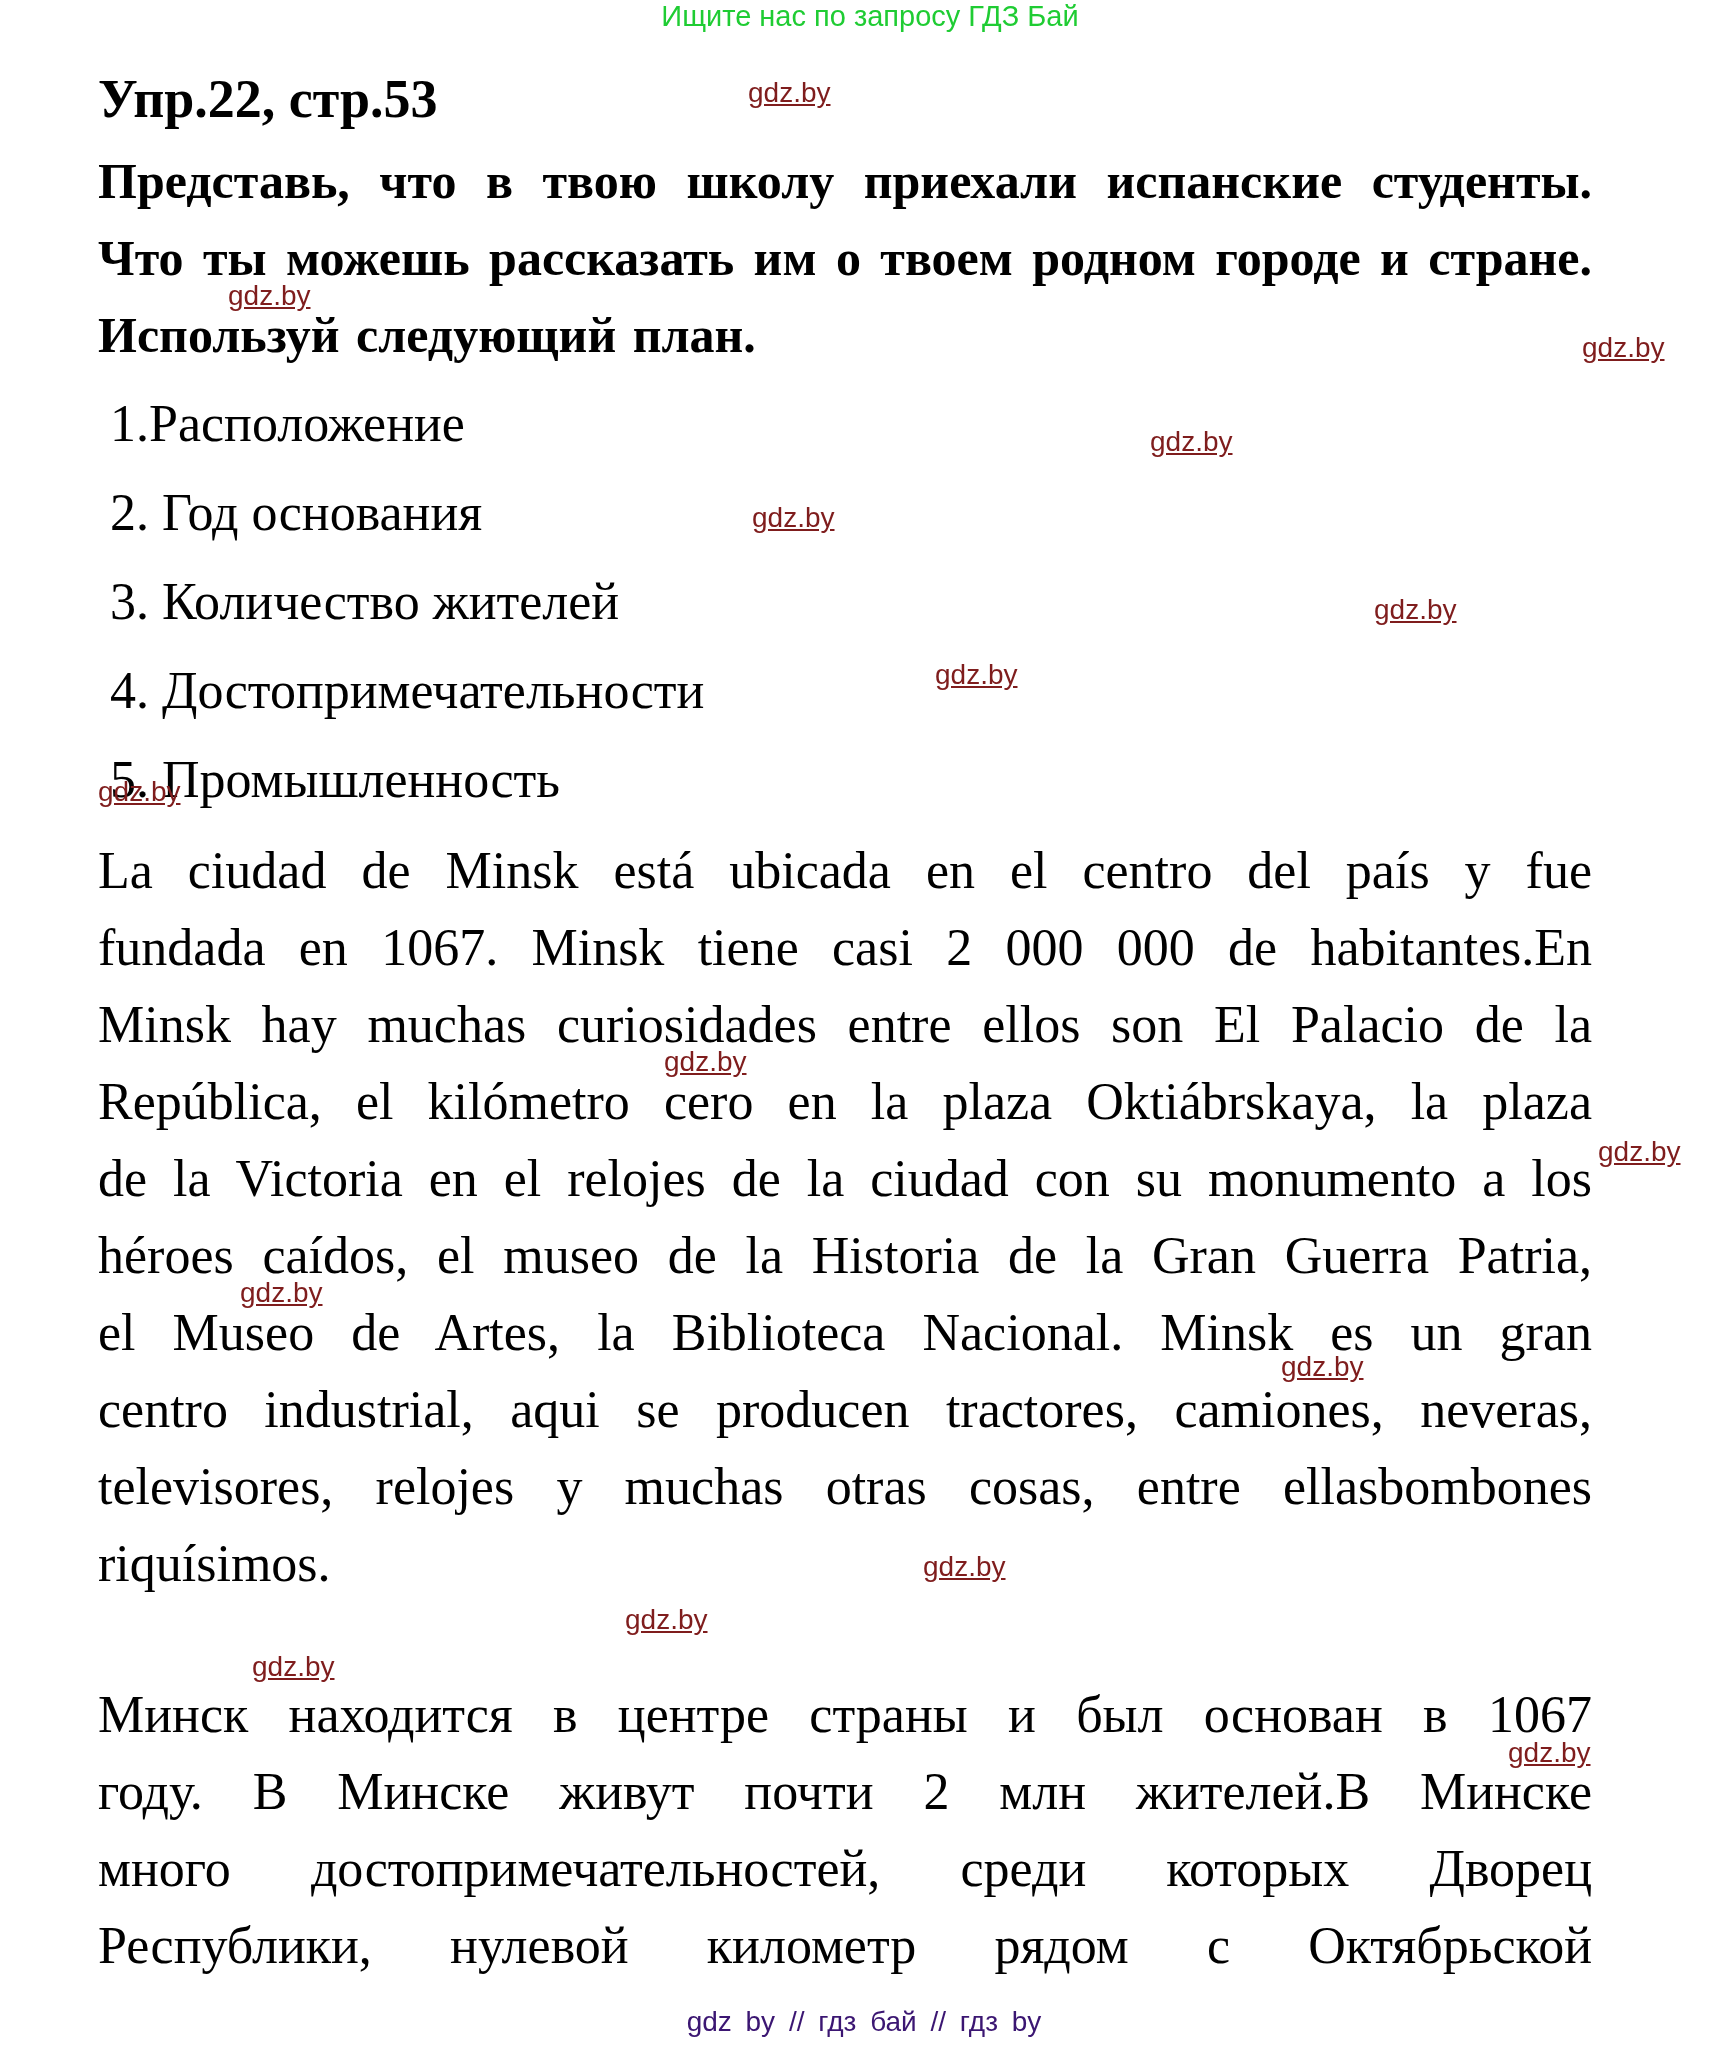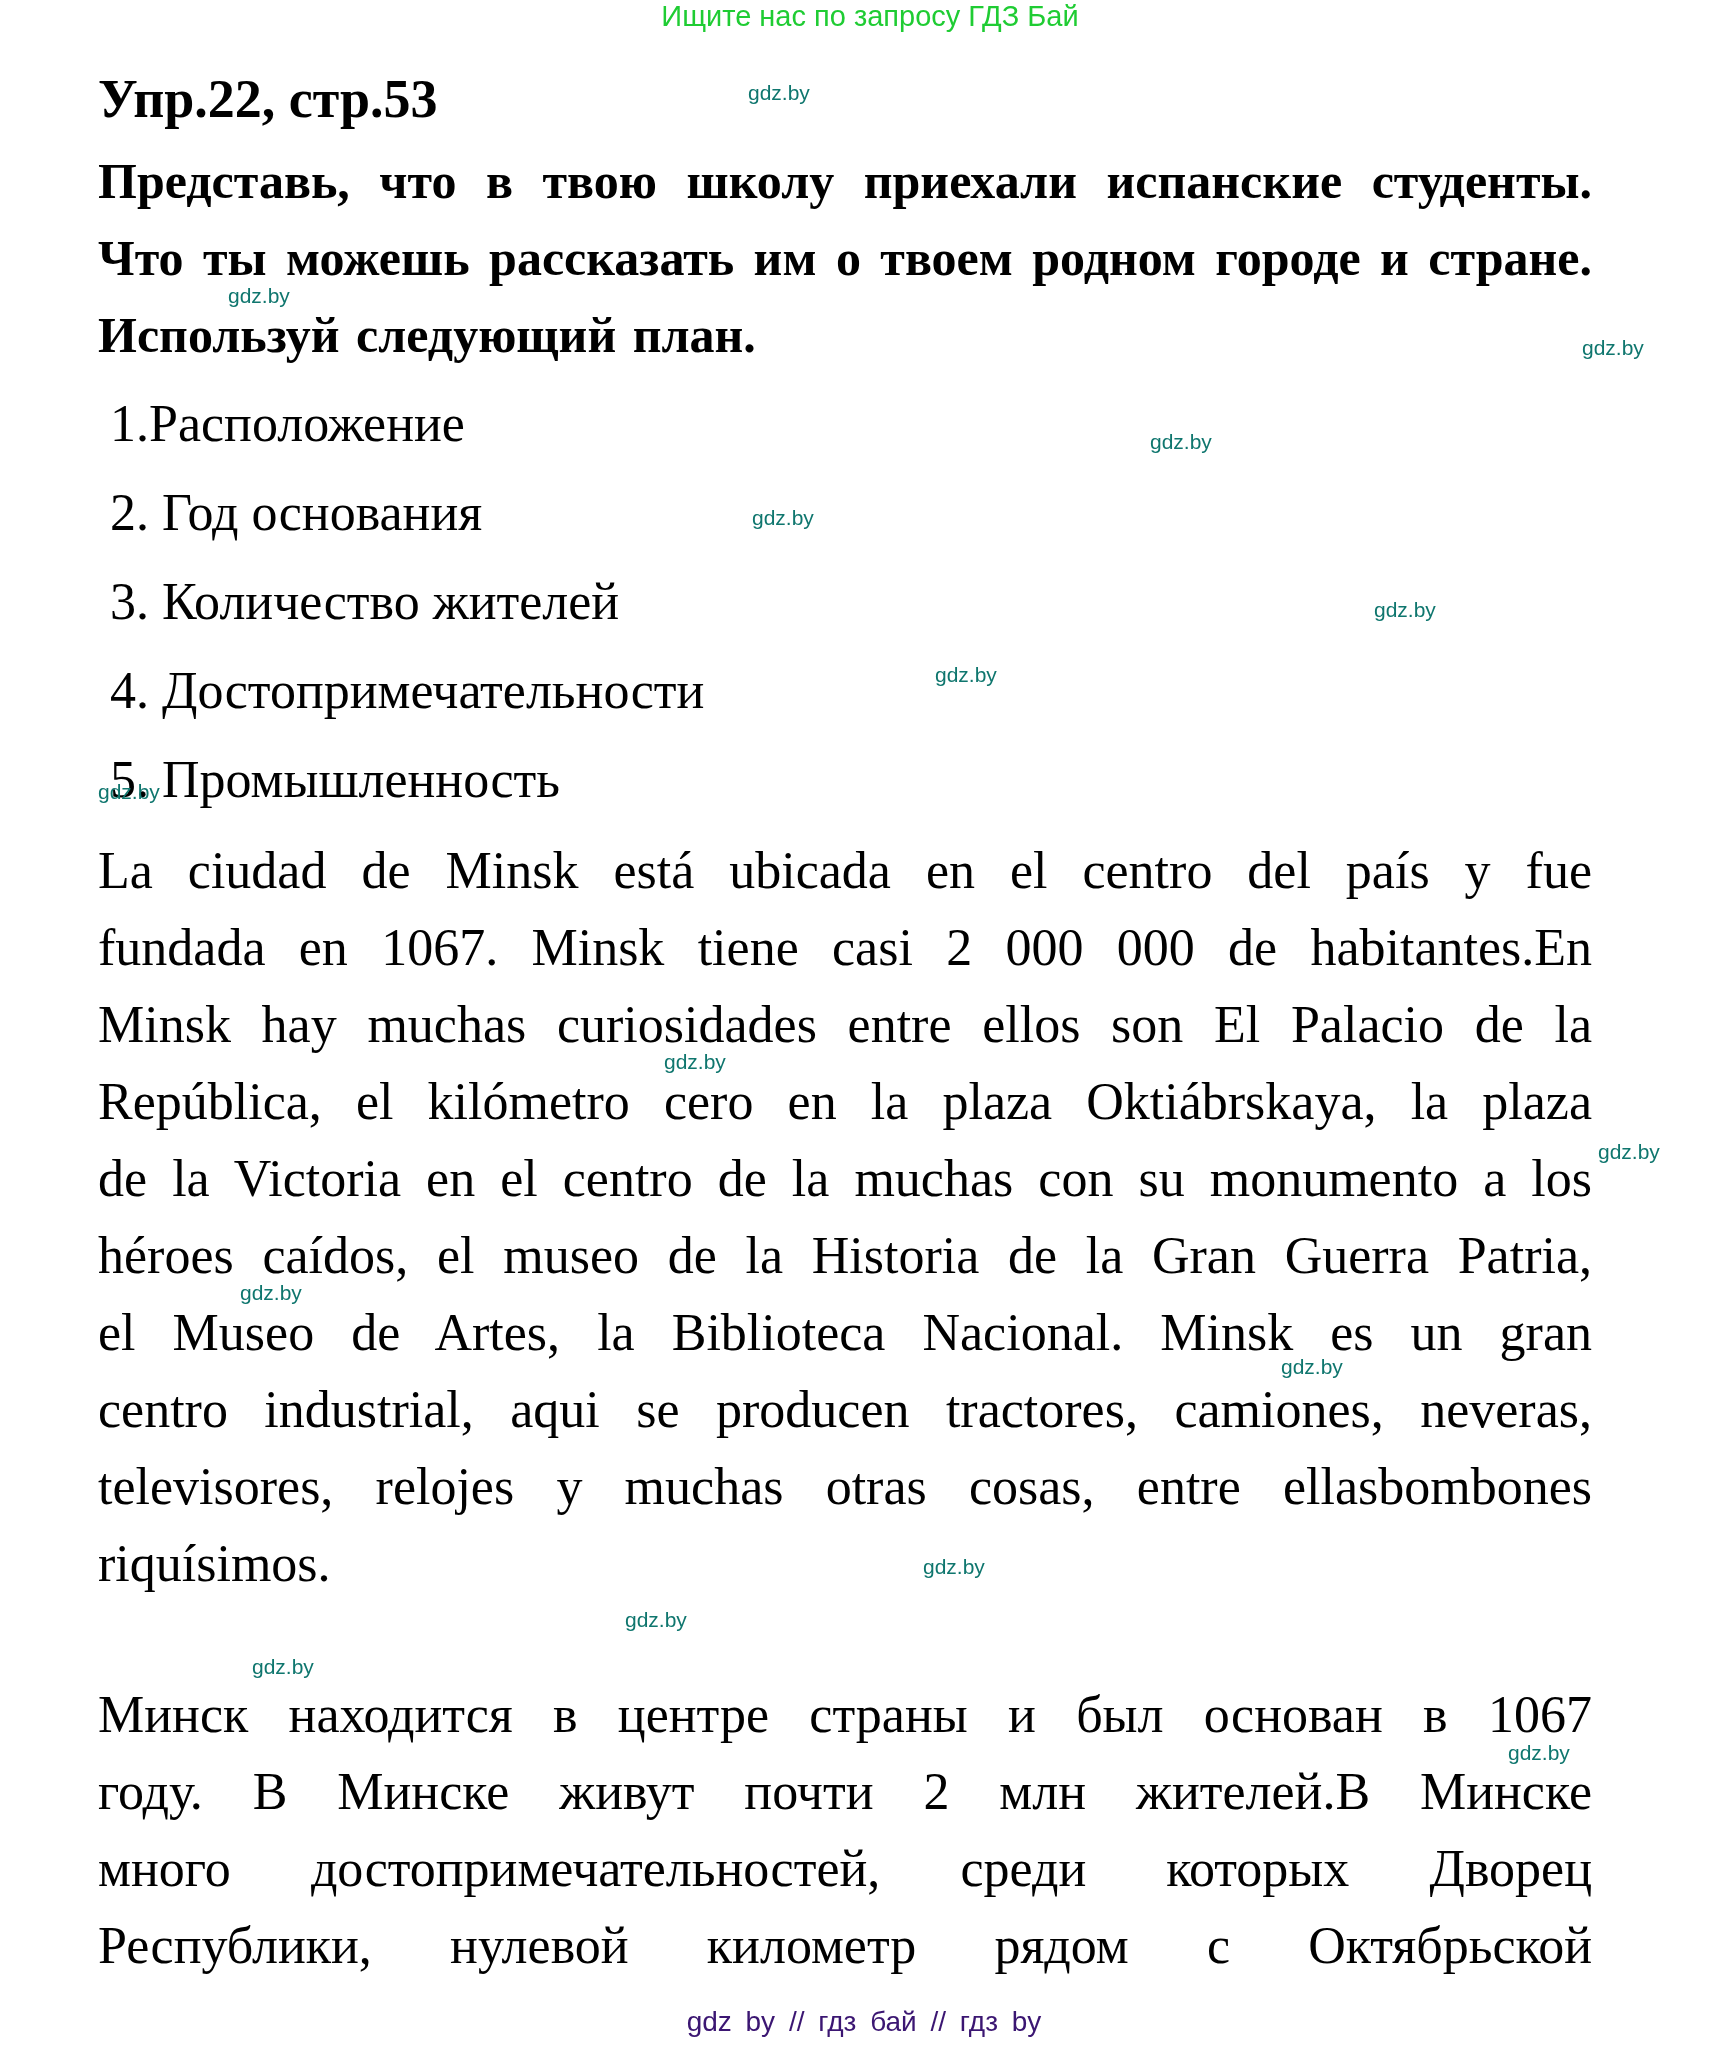--- a/index.html
+++ b/index.html
@@ -81,24 +81,25 @@
       display: inline-block;
       width: 100%;
       text-align: justify;
       text-align-last: justify;
     }
     .spanish { top: 832px; }
     .russian { top: 1676px; }
     .wm {
       position: absolute;
       font-family: "Liberation Sans", "DejaVu Sans", sans-serif;
-      font-size: 21px;
+      font-size: 28px;
       line-height: 30px;
-      color: #0f766e;
+      color: #7f1d1d;
       white-space: nowrap;
+      text-decoration: underline;
     }
     .footer {
       position: absolute;
       left: 0; right: 0;
       top: 2005px;
       text-align: center;
       font-family: "Liberation Sans", "DejaVu Sans", sans-serif;
       font-size: 28px;
       line-height: 34px;
       color: #3b1672;
@@ -120,21 +121,21 @@
   <li>3. Количество жителей</li>
   <li>4. Достопримечательности</li>
   <li>5. Промышленность</li>
 </ul>
 
 <div class="para spanish">
   <span class="line"><span class="fill">La ciudad de Minsk está ubicada en el centro del país y fue</span></span>
   <span class="line"><span class="fill">fundada en 1067. Minsk tiene casi 2 000 000 de habitantes.En</span></span>
   <span class="line"><span class="fill">Minsk hay muchas curiosidades entre ellos son El Palacio de la</span></span>
   <span class="line"><span class="fill">República, el kilómetro cero en la plaza Oktiábrskaya, la plaza</span></span>
-  <span class="line"><span class="fill">de la Victoria en el centro de la muchas con su monumento a los</span></span>
+  <span class="line"><span class="fill">de la Victoria en el relojes de la ciudad con su monumento a los</span></span>
   <span class="line"><span class="fill">héroes caídos, el museo de la Historia de la Gran Guerra Patria,</span></span>
   <span class="line"><span class="fill">el Museo de Artes, la Biblioteca Nacional. Minsk es un gran</span></span>
   <span class="line"><span class="fill">centro industrial, aqui se producen tractores, camiones, neveras,</span></span>
   <span class="line"><span class="fill">televisores, relojes y muchas otras cosas, entre ellasbombones</span></span>
   <span class="line last">riquísimos.</span>
 </div>
 
 <div class="para russian">
   <span class="line"><span class="fill">Минск находится в центре страны и был основан в 1067</span></span>
   <span class="line"><span class="fill">году. В Минске живут почти 2 млн жителей.В Минске</span></span>

